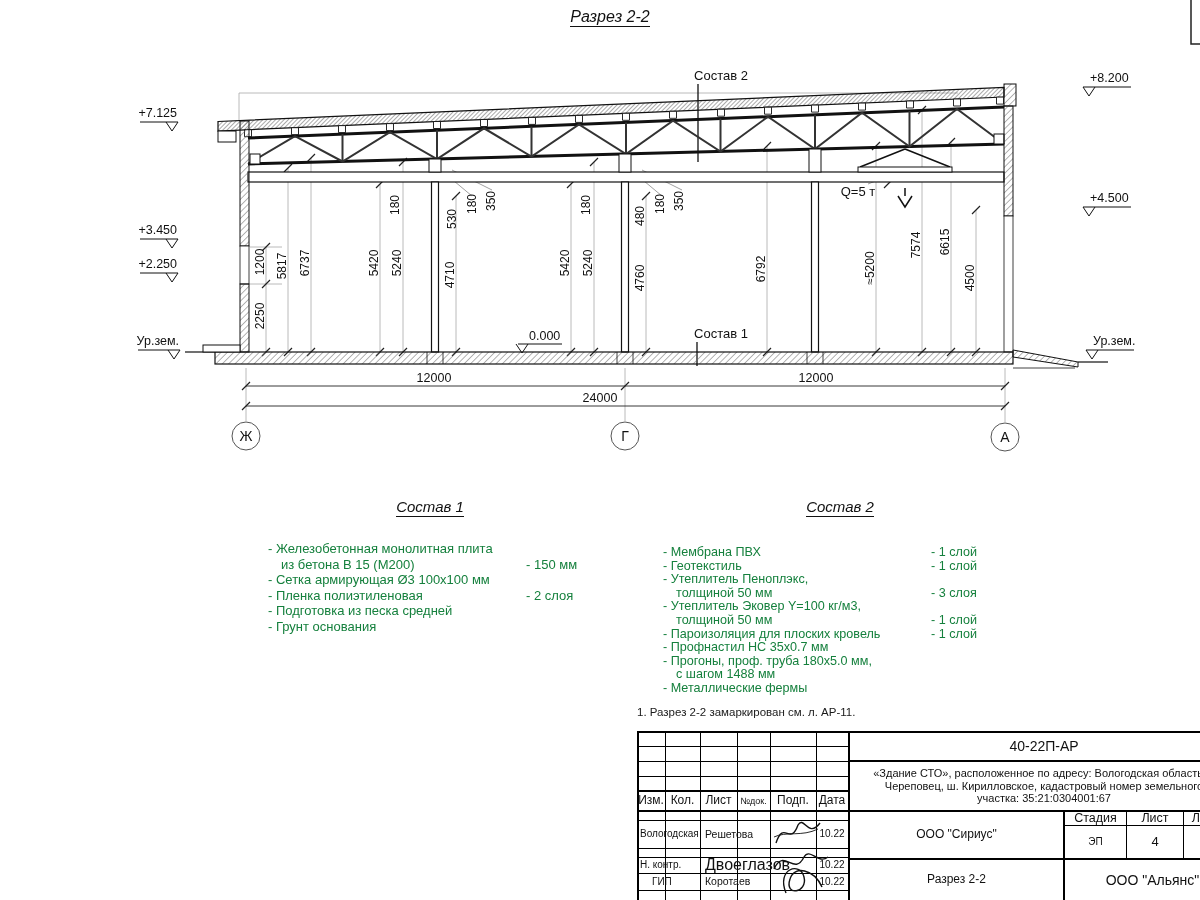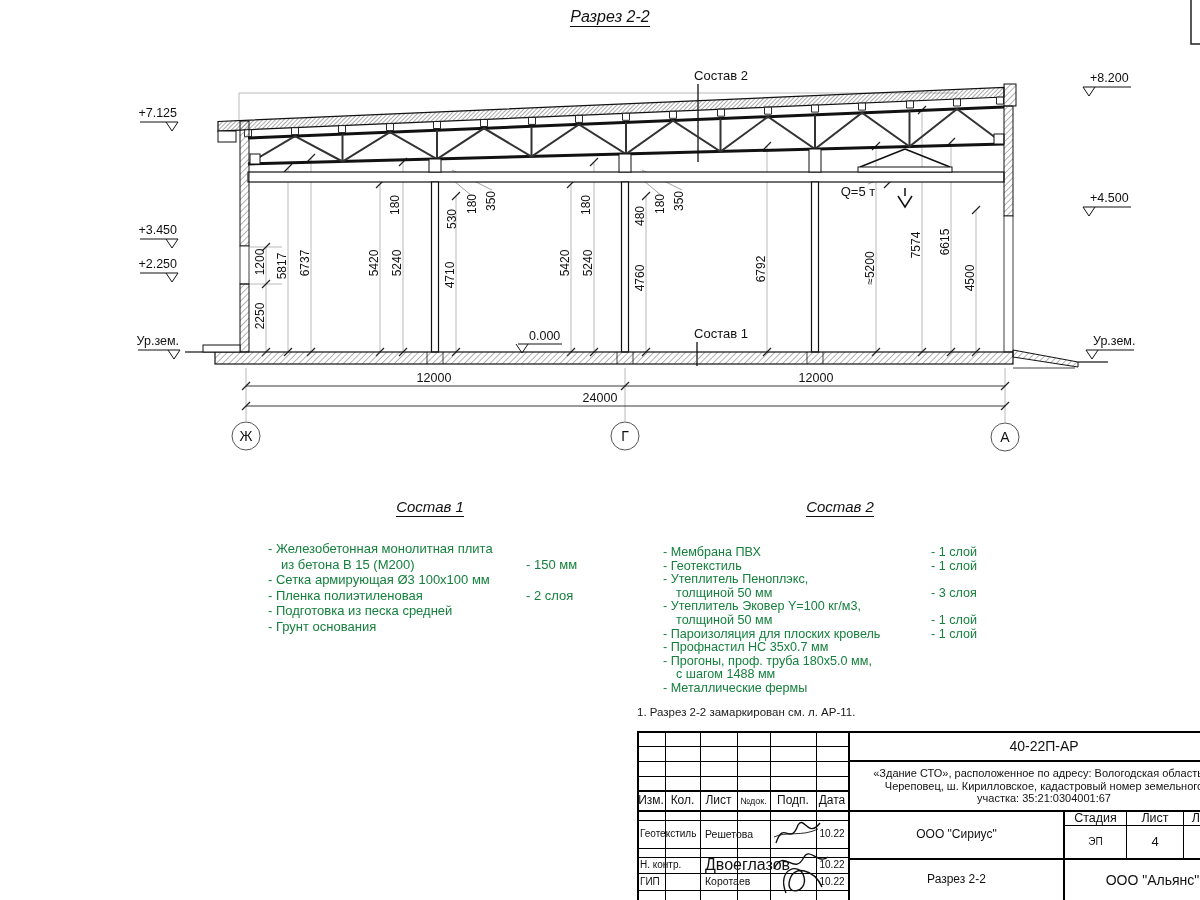--- a/index.html
+++ b/index.html
@@ -256,27 +256,27 @@
     <div class="ln" style="left:489px;top:79px;width:1px;height:48px"></div>
     <div class="ln" style="left:546px;top:79px;width:1px;height:48px"></div>
 
     <div class="tbt" style="left:0;top:61px;width:28px;height:18px;font-size:12px">Изм.</div>
     <div class="tbt" style="left:28px;top:61px;width:35px;height:18px;font-size:12px">Кол.</div>
     <div class="tbt" style="left:63px;top:61px;width:37px;height:18px;font-size:12px">Лист</div>
     <div class="tbt" style="left:100px;top:61px;width:33px;height:18px;font-size:9px">№док.</div>
     <div class="tbt" style="left:133px;top:61px;width:46px;height:18px;font-size:12px">Подп.</div>
     <div class="tbt" style="left:179px;top:61px;width:32px;height:18px;font-size:12px">Дата</div>
 
-    <div class="tbt tbl" style="left:0;top:89px;width:63px;height:28px;font-size:10px">Геотекстиль</div>
+    <div class="tbt tbl" style="left:0;top:89px;width:63px;height:28px;font-size:10px">Вологодская</div>
     <div class="tbt tbl" style="left:65px;top:89px;width:68px;height:28px;font-size:10.5px">Решетова</div>
     <div class="tbt" style="left:179px;top:89px;width:32px;height:28px;font-size:10px">10.22</div>
     <div class="tbt tbl" style="left:0;top:126px;width:63px;height:16px;font-size:10px">Н. контр.</div>
     <div class="tbt tbl" style="left:65px;top:126px;width:68px;height:16px;font-size:16px">Двоеглазов</div>
     <div class="tbt" style="left:179px;top:126px;width:32px;height:16px;font-size:10px">10.22</div>
-    <div class="tbt tbl" style="left:0;top:142px;width:63px;height:17px;font-size:10px">ГИП</div>
+    <div class="tbt tbl" style="left:12px;top:142px;width:63px;height:17px;font-size:10px">ГИП</div>
     <div class="tbt tbl" style="left:65px;top:142px;width:68px;height:17px;font-size:10.5px">Коротаев</div>
     <div class="tbt" style="left:179px;top:142px;width:32px;height:17px;font-size:10px">10.22</div>
 
     <svg class="abs" style="left:135px;top:86px" width="52" height="32">
       <path d="M4,26 C12,2 18,30 26,8 C32,-2 36,22 48,6" stroke="#111" stroke-width="1.4" fill="none"></path>
       <path d="M2,20 C14,14 30,20 46,12" stroke="#111" stroke-width="0.9" fill="none"></path>
     </svg>
     <svg class="abs" style="left:133px;top:118px" width="62" height="50">
       <path d="M4,20 C14,-2 24,28 34,8 C40,-2 48,16 58,8" stroke="#111" stroke-width="1.4" fill="none"></path>
       <path d="M16,44 C6,20 30,12 34,28 C38,44 14,48 20,30 C24,16 44,20 52,38" stroke="#111" stroke-width="1.4" fill="none"></path>

